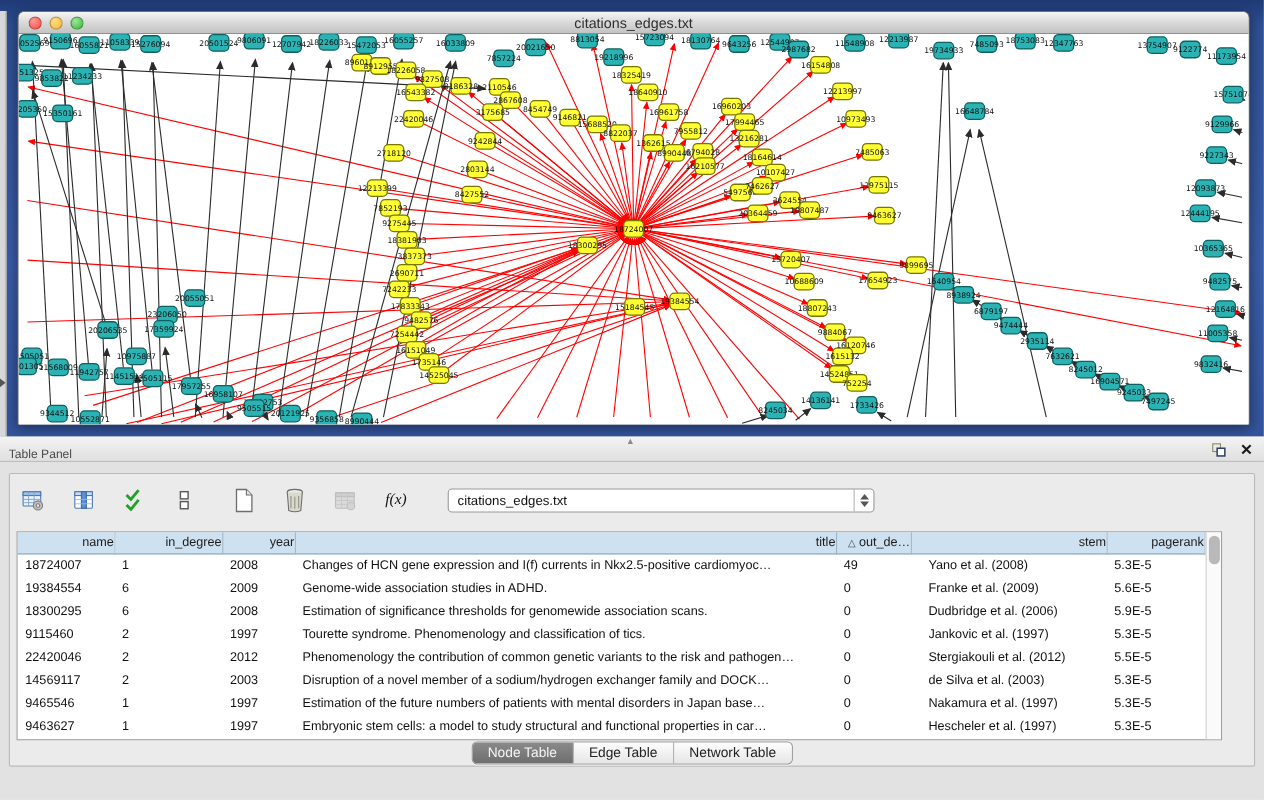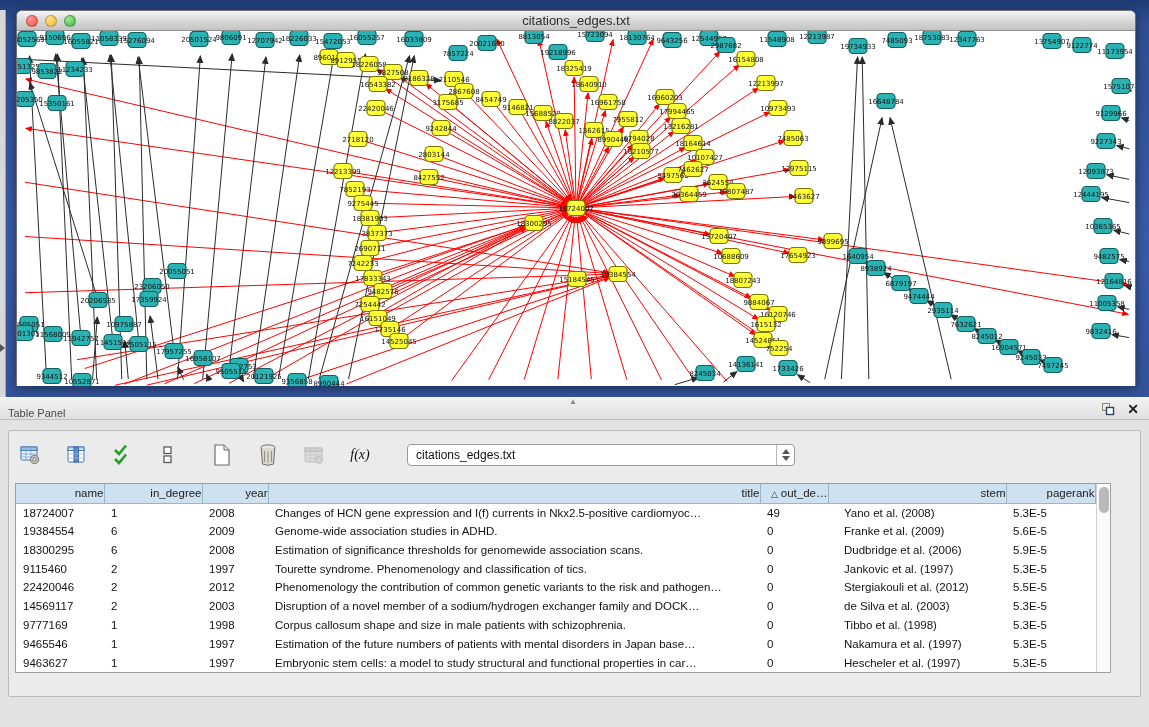--- a/index.html
+++ b/index.html
@@ -991,29 +991,20 @@
             <tr>
               <td>14569117</td>
               <td>2</td>
               <td>2003</td>
               <td>Disruption of a novel member of a sodium/hydrogen exchanger family and DOCK…</td>
               <td>0</td>
               <td class="cell-short">de Silva et al. (2003)</td>
               <td>5.3E-5</td>
             </tr>
             <tr>
-              <td>9777169</td>
-              <td>1</td>
-              <td>1998</td>
-              <td>Corpus callosum shape and size in male patients with schizophrenia.</td>
-              <td>0</td>
-              <td class="cell-short">Tibbo et al. (1998)</td>
-              <td>5.3E-5</td>
-            </tr>
-            <tr>
               <td>9465546</td>
               <td>1</td>
               <td>1997</td>
               <td>Estimation of the future numbers of patients with mental disorders in Japan base…</td>
               <td>0</td>
               <td class="cell-short">Nakamura et al. (1997)</td>
               <td>5.3E-5</td>
             </tr>
             <tr>
               <td>9463627</td>
@@ -1024,15 +1015,20 @@
               <td class="cell-short">Hescheler et al. (1997)</td>
               <td>5.3E-5</td>
             </tr>
           </tbody>
       </table>
       <div class="vscroll">
         <div class="thumb"></div>
       </div>
     </div>
 
+    <div class="seg-tabs" id="seg-tabs">
+        <div class="seg selected">Node Table</div>
+        <div class="seg">Edge Table</div>
+        <div class="seg">Network Table</div>
+      </div>
   </div>
 
 </div>
 
 </body></html>

